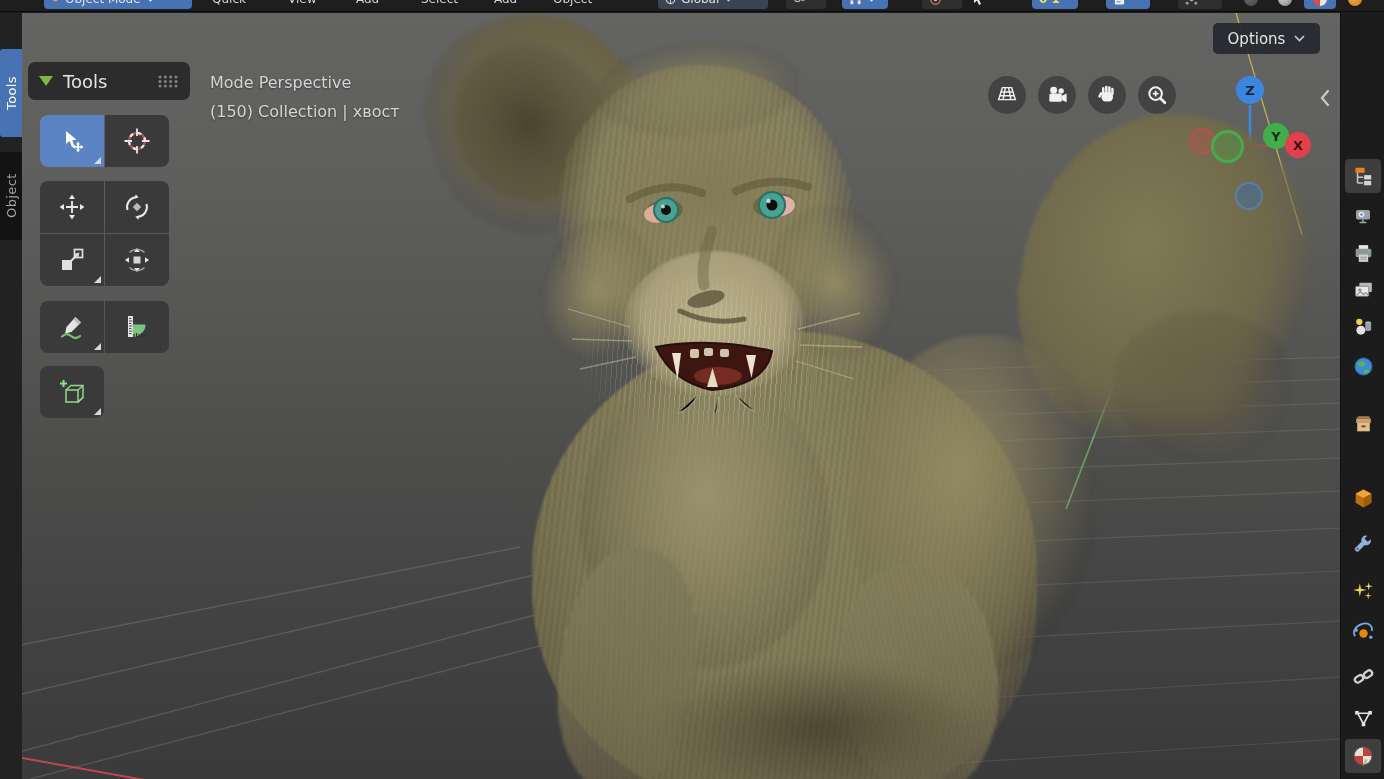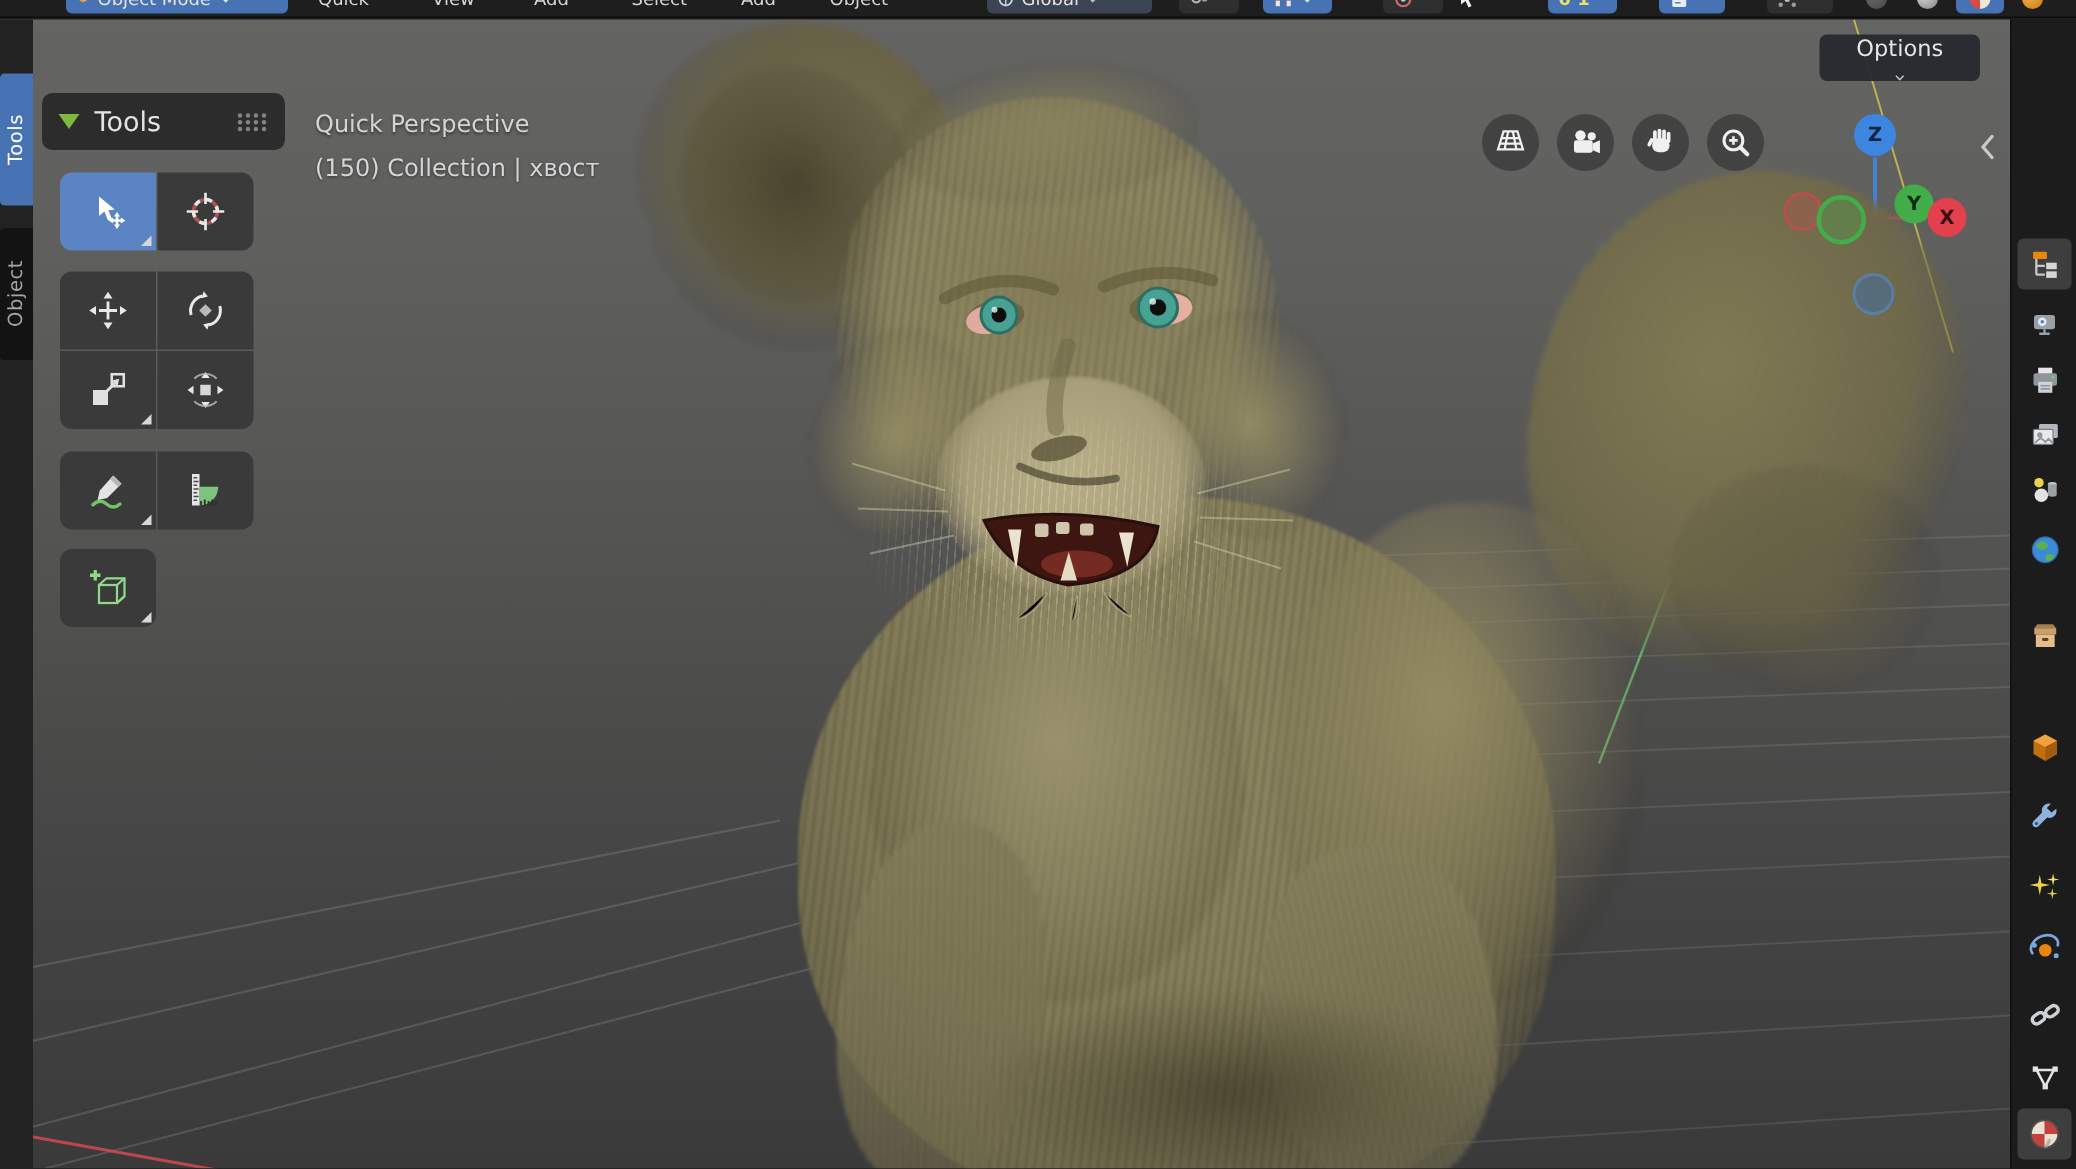--- a/index.html
+++ b/index.html
@@ -45,21 +45,21 @@
   .grip { margin-left:auto; opacity:0.75; }
   .toolgrid { position:absolute; left:40px; top:102px; z-index:20; }
   .toolbtn { position:absolute; width:64px; height:52px; background:#3a3a3a; display:flex; align-items:center; justify-content:center; }
   .toolbtn.active { background:#5b84c4; }
   .toolbtn.opt::after { content:""; position:absolute; right:3px; bottom:3px; border-style:solid;
     border-width:0 0 7px 7px; border-color:transparent transparent #d8d8d8 transparent; }
   
   .vp-text { position:absolute; left:210px; color:#d5d5d5; font-size:16px; text-shadow:0 1px 2px rgba(0,0,0,0.45); z-index:20; }
   
   .options-btn { position:absolute; left:1213px; top:10px; width:107px; height:31px; background:rgba(36,39,45,0.92);
-    border-radius:5px; display:flex; align-items:center; justify-content:center; gap:9px; color:#e6e6e6; font-size:15px; z-index:25;flex-direction:column; }
+    border-radius:5px; display:flex; align-items:center; justify-content:center; gap:9px; color:#e6e6e6; font-size:15px; z-index:25; }
   
   .navbtn { position:absolute; top:63px; width:38px; height:38px; border-radius:50%; background:rgba(42,42,42,0.55);
     display:flex; align-items:center; justify-content:center; z-index:25; }
   
   .axis-ball { position:absolute; border-radius:50%; display:flex; align-items:center; justify-content:center;
     font-size:13px; font-weight:bold; z-index:26; }
   
   .side-chev { position:absolute; left:1320px; top:76px; z-index:25; opacity:0.85; }
   
   .props { position:absolute; top:13px; right:0; width:44px; height:766px; background:#1c1c1c; border-left:1px solid #0f0f0f; z-index:50; }
@@ -240,21 +240,21 @@
           <path d="M236 248 L294 266"></path>
       </g>
       <g stroke="rgba(222,214,176,0.5)" stroke-width="1.5">
         <path d="M138 282 q-8 14 -20 18"></path>
           <path d="M158 284 q0 14 -4 20"></path>
           <path d="M176 282 q8 12 18 16"></path>
       </g>
     </svg>
   </div>
 
-  <div class="vp-text" style="top:60px;">Quick Perspective</div>
+  <div class="vp-text" style="top:60px;">Mode Perspective</div>
   <div class="vp-text" style="top:89px;">(150) Collection | хвост</div>
 
   <div class="options-btn">
     <span>Options</span>
     <svg width="11" height="7" viewBox="0 0 11 7">
         <path d="M1 1 L5.5 5.5 L10 1" stroke="#cccccc" stroke-width="1.6" fill="none"></path>
       </svg>
   </div>
 
   <div class="navbtn" style="left:988px;">

